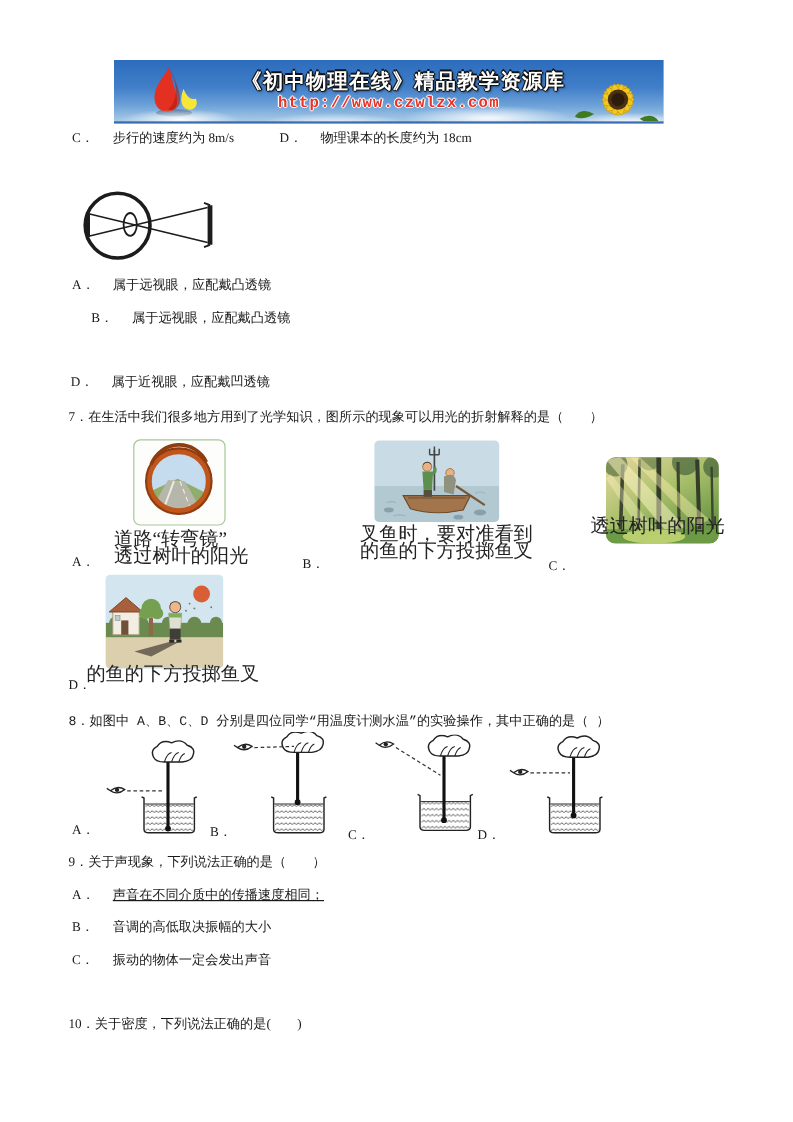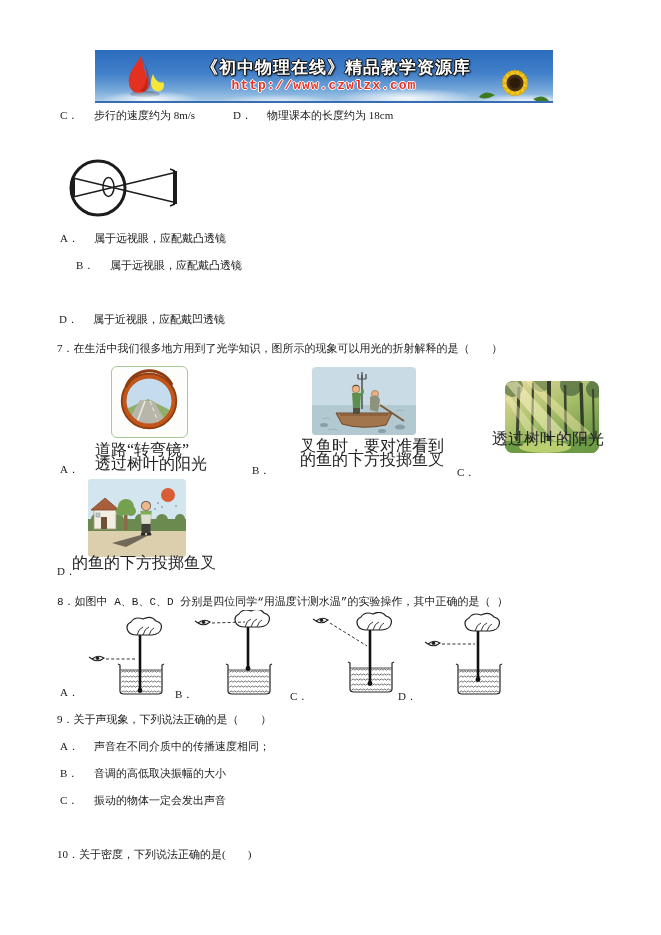--- a/index.html
+++ b/index.html
@@ -284,21 +284,21 @@
     <use href="#g-beaker" x="38" y="52"></use>
     <line x1="60" y1="6" x2="60" y2="66" stroke="#111" stroke-width="2.6"></line>
     <circle cx="60" cy="67.5" r="2.4" fill="#111"></circle>
     <use href="#g-hand" x="46" y="2"></use>
     <use href="#g-eye" x="10" y="29"></use>
     <line x1="24" y1="32" x2="57" y2="32" stroke="#333" stroke-width="1" stroke-dasharray="3 2.2"></line>
   </svg>
   <div class="txt" style="left:398px;top:688px;">D．</div>
 
   <div class="txt" style="left:57px;top:711px;">9．关于声现象，下列说法正确的是（　　）</div>
-  <div class="txt" style="left:60px;top:738px;">
+  <div class="txt" style="left:60px;top:738px;text-decoration:underline;">
     <span class="lab">A．</span><span class="optgap"></span><span>声音在不同介质中的传播速度相同；</span>
   </div>
   <div class="txt" style="left:60px;top:765px;">
     <span class="lab">B．</span><span class="optgap"></span><span>音调的高低取决振幅的大小</span>
   </div>
   <div class="txt" style="left:60px;top:792px;">
     <span class="lab">C．</span><span class="optgap"></span><span>振动的物体一定会发出声音</span>
   </div>
 
   <div class="txt" style="left:57px;top:846px;">10．关于密度，下列说法正确的是(　　)</div>

